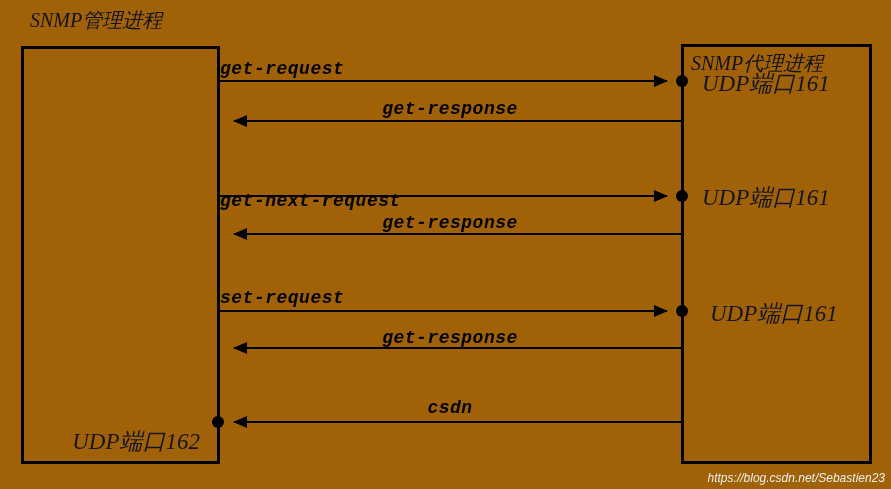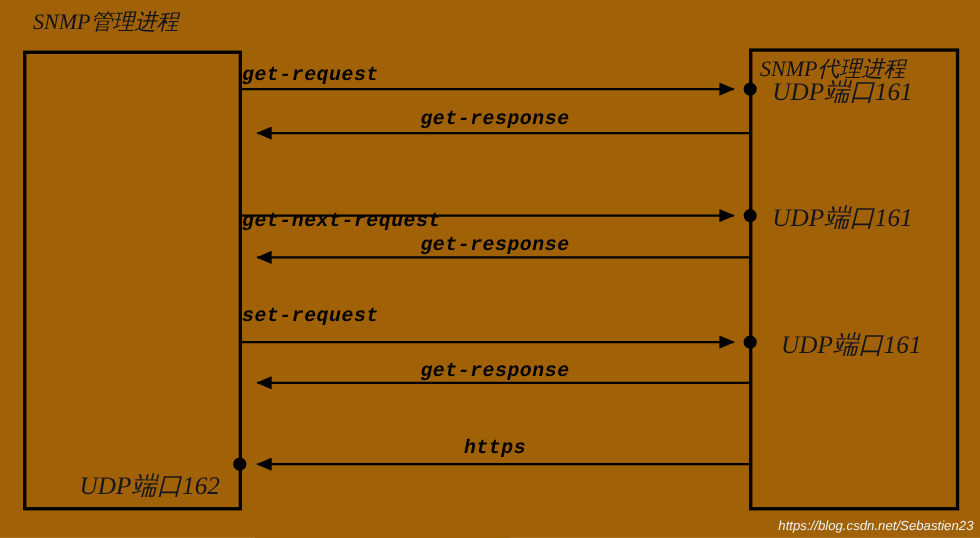--- a/index.html
+++ b/index.html
@@ -67,21 +67,21 @@
   .msg-right {
     left: 220px;
     width: 460px;
     text-align: center;
   }
 
   .m-get-request      { top: 60px; }
   .m-resp-1           { top: 100px; }
   .m-get-next-request { top: 192px; }
   .m-resp-2           { top: 214px; }
-  .m-set-request      { top: 279px; }
+  .m-set-request      { top: 289px; }
   .m-resp-3           { top: 329px; }
   .m-trap             { top: 399px; }
 
   .watermark {
     position: absolute;
     right: 6px;
     bottom: 4px;
     font-family: "Liberation Sans", "DejaVu Sans", sans-serif;
     font-size: 12px;
     color: #eceff1;
@@ -135,17 +135,17 @@
   <div class="port-label port-161-3">UDP端口161</div>
 
   <div class="port-label port-162">UDP端口162</div>
 
   <div class="msg msg-left m-get-request">get-request</div>
   <div class="msg msg-right m-resp-1">get-response</div>
   <div class="msg msg-left m-get-next-request">get-next-request</div>
   <div class="msg msg-right m-resp-2">get-response</div>
   <div class="msg msg-left m-set-request">set-request</div>
   <div class="msg msg-right m-resp-3">get-response</div>
-  <div class="msg msg-right m-trap">https</div>
+  <div class="msg msg-right m-trap">csdn</div>
 
   <div class="watermark">https://blog.csdn.net/Sebastien23</div>
 
 </div>
 
 </body></html>

